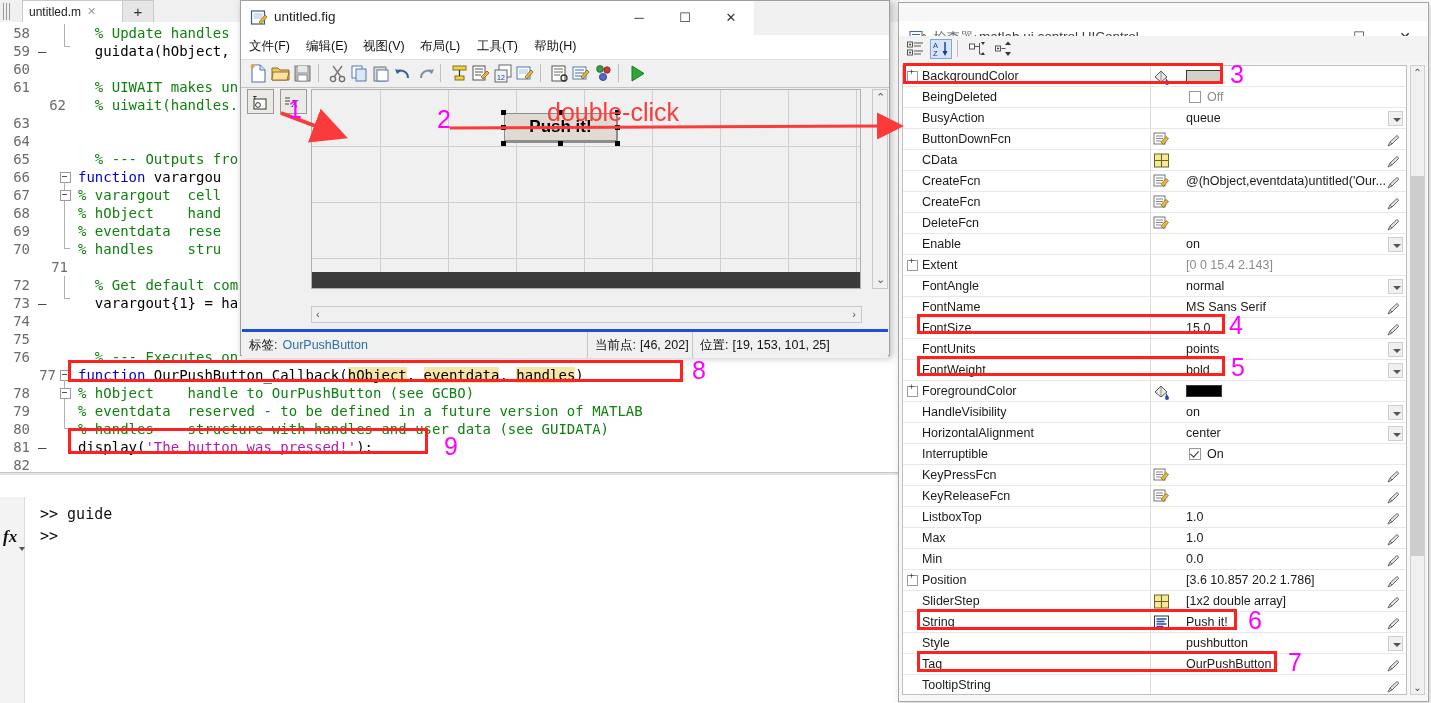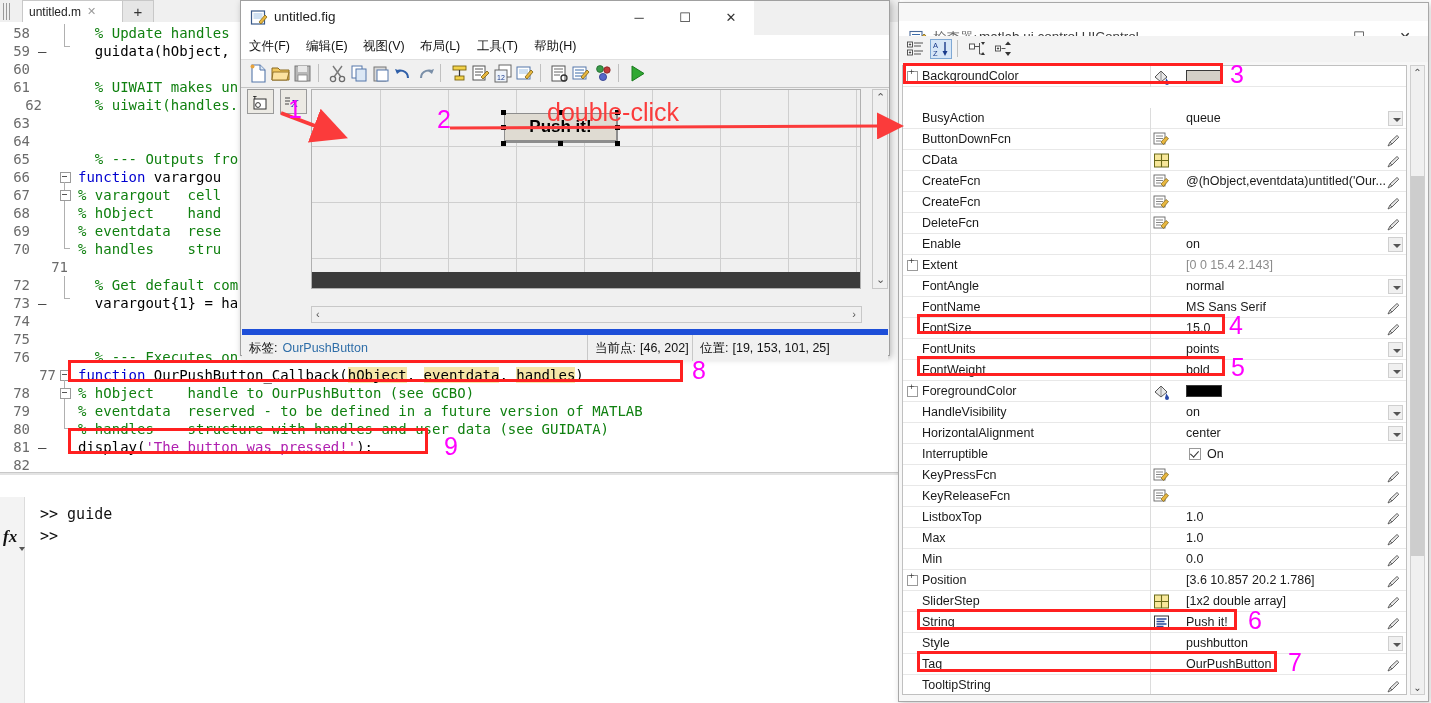--- a/index.html
+++ b/index.html
@@ -81,21 +81,21 @@
   #pushbtn{position:absolute;left:263px;top:112px;width:114px;height:30px;
            background:#dfdbd2;border:1px solid #8d8d8d;border-bottom:3px solid #8d8d8d;border-right:2px solid #8d8d8d;
            display:flex;align-items:center;justify-content:center;box-sizing:border-box;}
   #pushbtn .txt{font-family:"Liberation Sans",sans-serif;font-weight:bold;font-size:17px;color:#000;}
   .handle{position:absolute;width:5px;height:5px;background:#000;}
 
   #vscroll{position:absolute;right:1px;top:88px;width:16px;height:200px;background:#f0f0f0;border:1px solid #c8c8c8;box-sizing:border-box;}
   #hscroll{position:absolute;left:70px;top:305px;width:551px;height:17px;background:#f0f0f0;border:1px solid #c8c8c8;box-sizing:border-box;}
   .sarrow{position:absolute;font-size:11px;color:#555;}
 
-  #fig-status{position:absolute;left:1px;top:328px;width:646px;height:26px;background:#f0f0f0;border-top:6px solid #1d4ed8;}
+  #fig-status{position:absolute;left:1px;top:328px;width:646px;height:26px;background:#f0f0f0;border-top:3px solid #1d4ed8;}
   .stcell{position:absolute;top:0;height:26px;border-left:1px solid #c8c8c8;display:flex;align-items:center;
           font-size:12.5px;color:#111;padding-left:7px;box-sizing:border-box;}
   #st1{left:0;width:345px;border-left:none;}
   #st2{left:345px;width:105px;}
   #st3{left:450px;width:196px;}
   .stval{color:#2f6ea8;}
 
   
   #inspector{position:absolute;left:898px;top:2px;width:531px;height:700px;background:#f7f7f7;
              border:1px solid #a8a8a8;box-sizing:border-box;box-shadow:2px 2px 7px rgba(0,0,0,.2);}
@@ -157,21 +157,21 @@
     <div id="codearea">
         <div class="lnum" style="top: 2px; left: 0px;">58</div>
         <div class="ctext" style="top: 2px;"><span class="cm">  % Update handles</span></div>
         <div class="lnum" style="top: 20px; left: 0px;">59</div>
         <div class="dash" style="top: 20px;">–</div>
         <div class="ctext" style="top: 20px;"><span class="pl">  guidata(hObject,</span></div>
         <div class="lnum" style="top: 38px; left: 0px;">60</div>
         <div class="ctext" style="top: 38px;"><span class="pl"></span></div>
         <div class="lnum" style="top: 56px; left: 0px;">61</div>
         <div class="ctext" style="top: 56px;"><span class="cm">  % UIWAIT makes un</span></div>
-        <div class="lnum" style="top: 74px; left: 12px;">62</div>
+        <div class="lnum" style="top: 74px; left: 0px; padding-left: 36px;">62</div>
         <div class="ctext" style="top: 74px;"><span class="cm">  % uiwait(handles.</span></div>
         <div class="lnum" style="top: 92px; left: 0px;">63</div>
         <div class="ctext" style="top: 92px;"><span class="pl"></span></div>
         <div class="lnum" style="top: 110px; left: 0px;">64</div>
         <div class="ctext" style="top: 110px;"><span class="pl"></span></div>
         <div class="lnum" style="top: 128px; left: 0px;">65</div>
         <div class="ctext" style="top: 128px;"><span class="cm">  % --- Outputs fro</span></div>
         <div class="lnum" style="top: 146px; left: 0px;">66</div>
         <div class="ctext" style="top: 146px;"><span class="kw">function </span><span class="pl">varargou</span></div>
         <div class="lnum" style="top: 164px; left: 0px;">67</div>
@@ -547,20 +547,26 @@
           <div class="pexp"></div>
           <div class="pname">BackgroundColor</div>
           <div class="pdiv"></div>
           <div class="picon"><svg width="17" height="17" viewBox="0 0 17 17">
               <path d="M2 9 L8 3 L14 9 L8 14 Z" fill="#e8e8e8" stroke="#555" stroke-width="1"></path>
               <path d="M8 3 L8 14" stroke="#777" stroke-width=".8"></path>
               <path d="M13 10 c2 3 3 4 3 5 a2 2 0 0 1-4 0 c0-1 1-2 1-5z" fill="#2a4aa8"></path>
             </svg></div>
           <div class="swatch" style="background: rgb(212, 208, 200);"></div>
         </div>
+        <div class="prow" style="top: 21px;">
+          <div class="pname">BeingDeleted</div>
+          <div class="pdiv"></div>
+          <div class="chk"></div>
+          <div class="pval withchk grey">Off</div>
+        </div>
         <div class="prow" style="top: 42px;">
           <div class="pname">BusyAction</div>
           <div class="pdiv"></div>
           <div class="pval">queue</div>
           <div class="pdrop"></div>
         </div>
         <div class="prow" style="top: 63px;">
           <div class="pname">ButtonDownFcn</div>
           <div class="pdiv"></div>
           <div class="picon"><svg width="17" height="17" viewBox="0 0 17 17">

